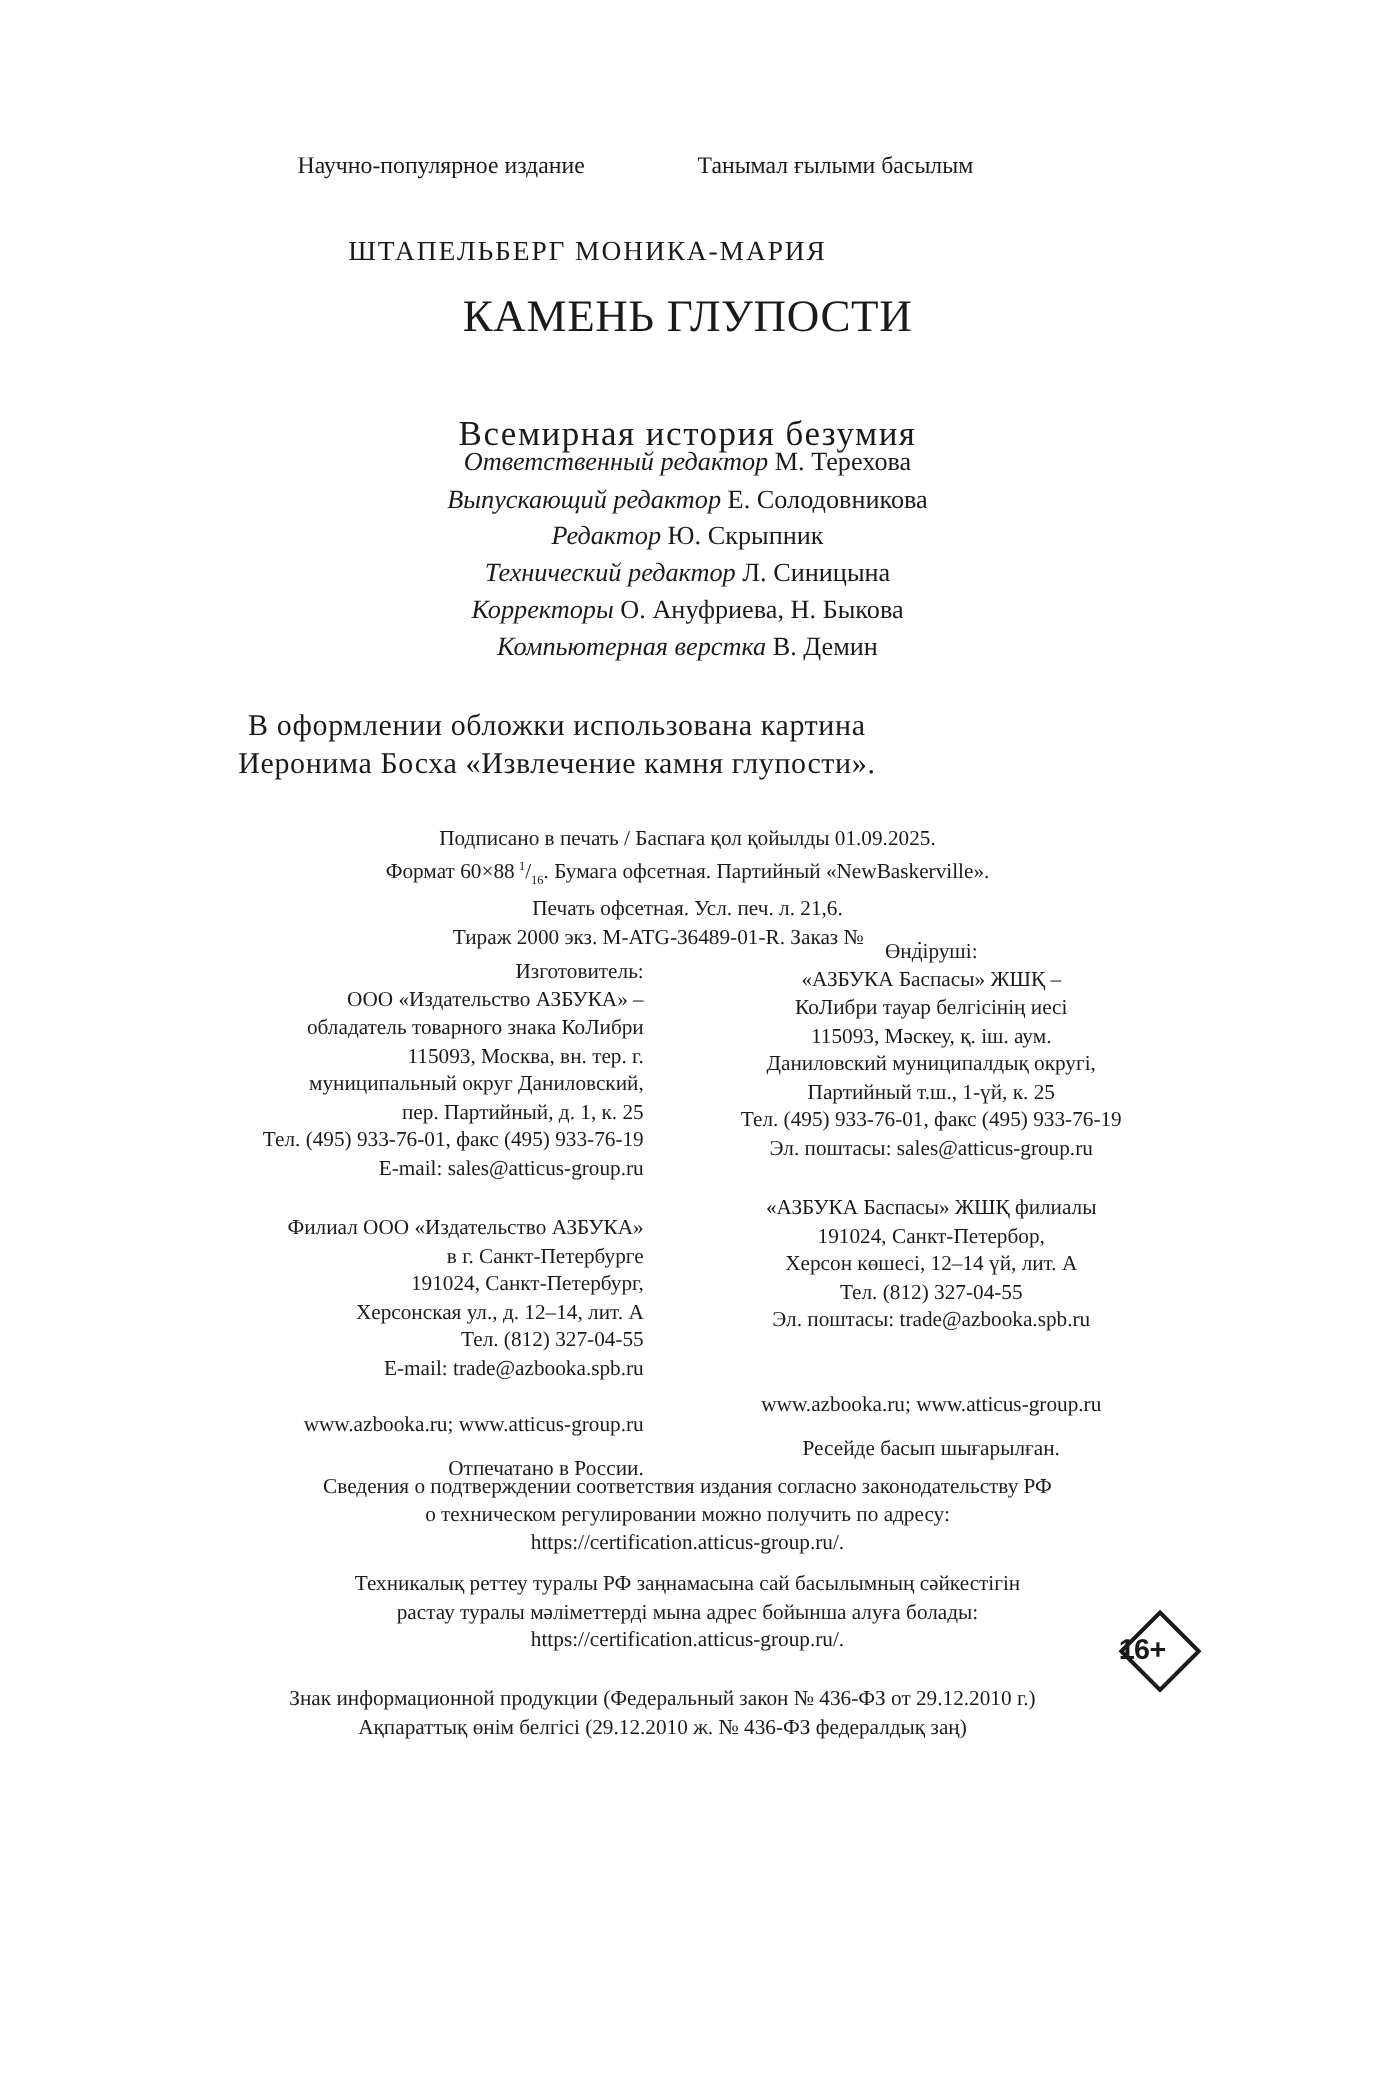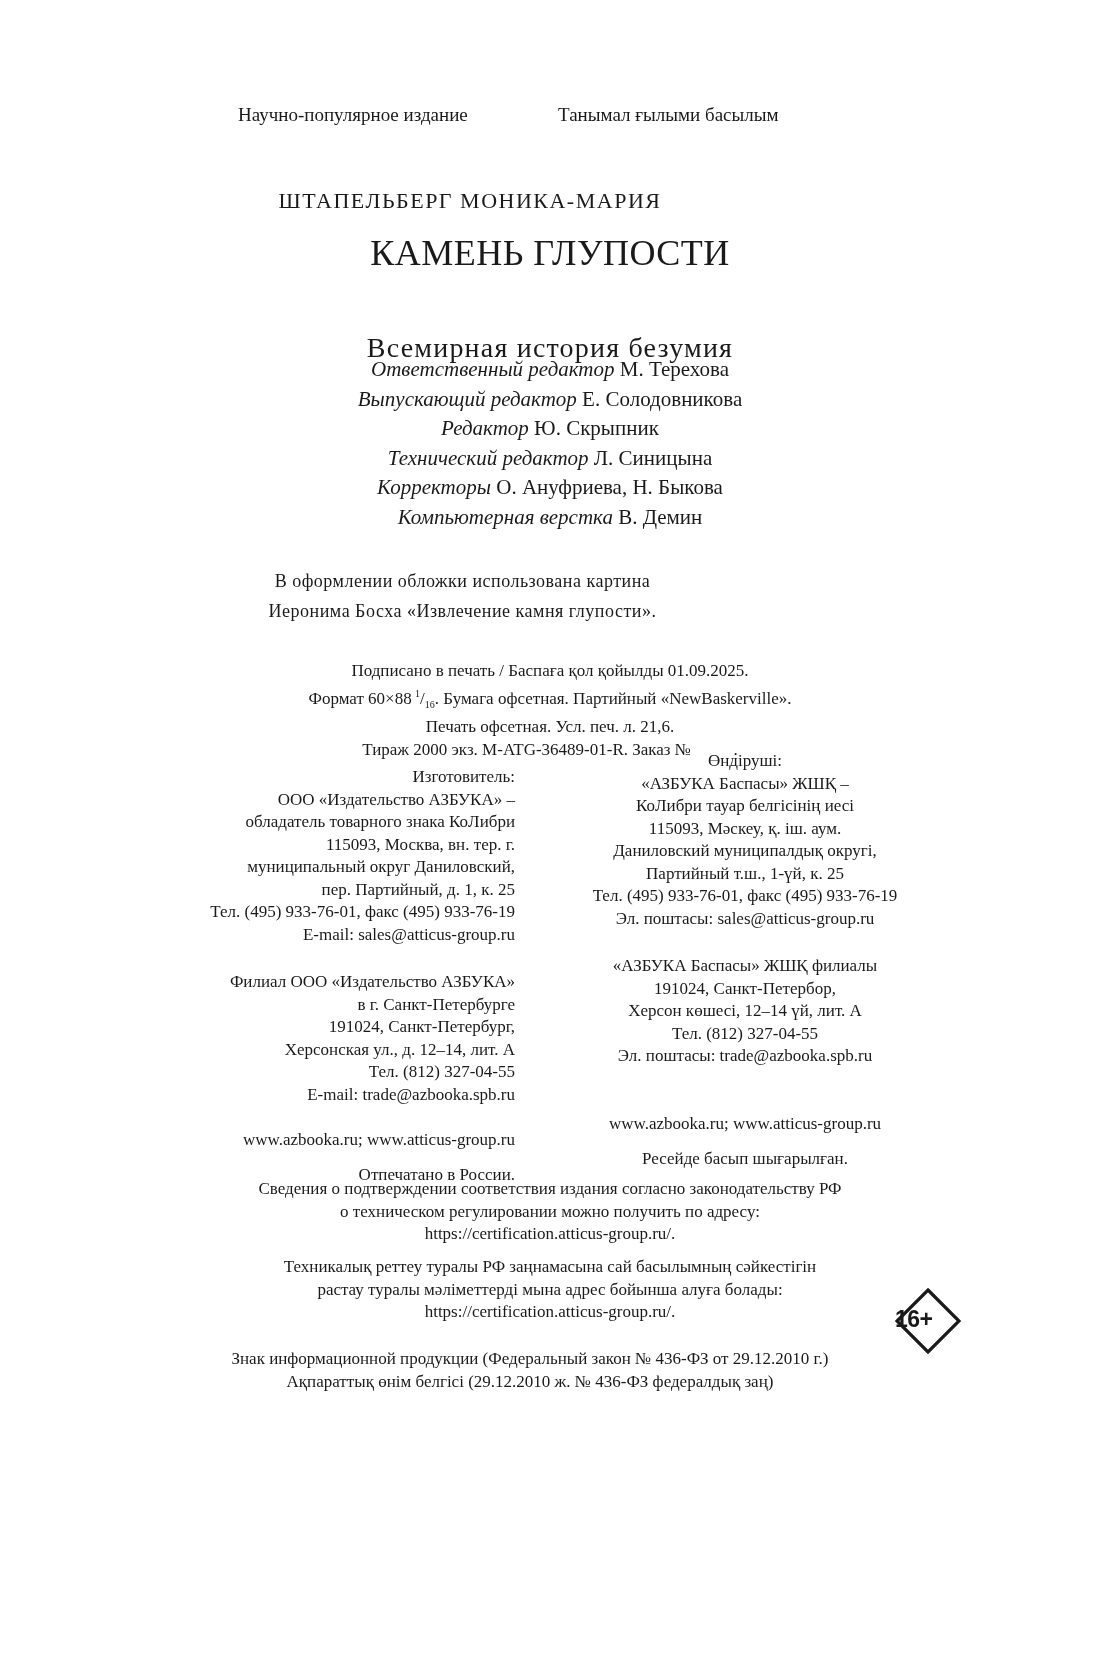--- a/index.html
+++ b/index.html
@@ -1,32 +1,32 @@
 <!DOCTYPE html>
 <html><head>
 <meta charset="utf-8">
 <style>
   html, body { margin: 0; padding: 0; background: #ffffff; }
   body { width: 1100px; height: 1669px; position: relative; overflow: hidden; color: #1a1a1a; }
   .page { position: absolute; left: 0; top: 0; width: 1100px; height: 1669px; font-family: "Liberation Serif", "DejaVu Serif", serif; }
   .abs { position: absolute; }
   .center { text-align: center; }
 
-  .edition { top: 104px; font-size: 19px; white-space: nowrap; }
+  .edition { top: 122px; font-size: 19px; white-space: nowrap; }
   .edition-ru { left: 238px; }
   .edition-kz { left: 558px; }
 
   .author { top: 188px; left: 0; width: 940px; font-size: 22px; letter-spacing: 1.5px; }
   .title { top: 232px; left: 0; width: 1100px; font-size: 36px; letter-spacing: 0.5px; }
   .subtitle { top: 290px; left: 0; width: 1100px; font-size: 28px; letter-spacing: 1.2px; margin-top: 42px; }
 
   .credits { top: 355px; left: 0; width: 1100px; font-size: 21px; line-height: 29.5px; }
   .credits .role { font-style: italic; }
 
-  .cover-note { top: 566px; left: 0; width: 891px; font-size: 18px; line-height: 30px; letter-spacing: 0.5px; margin-left: 17px; }
+  .cover-note { top: 566px; left: 0; width: 891px; font-size: 24px; line-height: 30px; letter-spacing: 0.5px; }
 
   .print-info { top: 660px; left: 0; width: 1100px; font-size: 17px; line-height: 22.5px; }
   .print-info sup, .print-info sub { font-size: 10px; }
 
   .col-left { left: 130px; width: 385px; text-align: right; font-size: 17px; line-height: 22.5px; margin-top: 16px; }
   .col-right { left: 545px; width: 400px; text-align: center; font-size: 17px; line-height: 22.5px; }
   .block { position: absolute; }
 
   .cert { left: 0; width: 1100px; font-size: 17px; line-height: 22.5px; }
 

